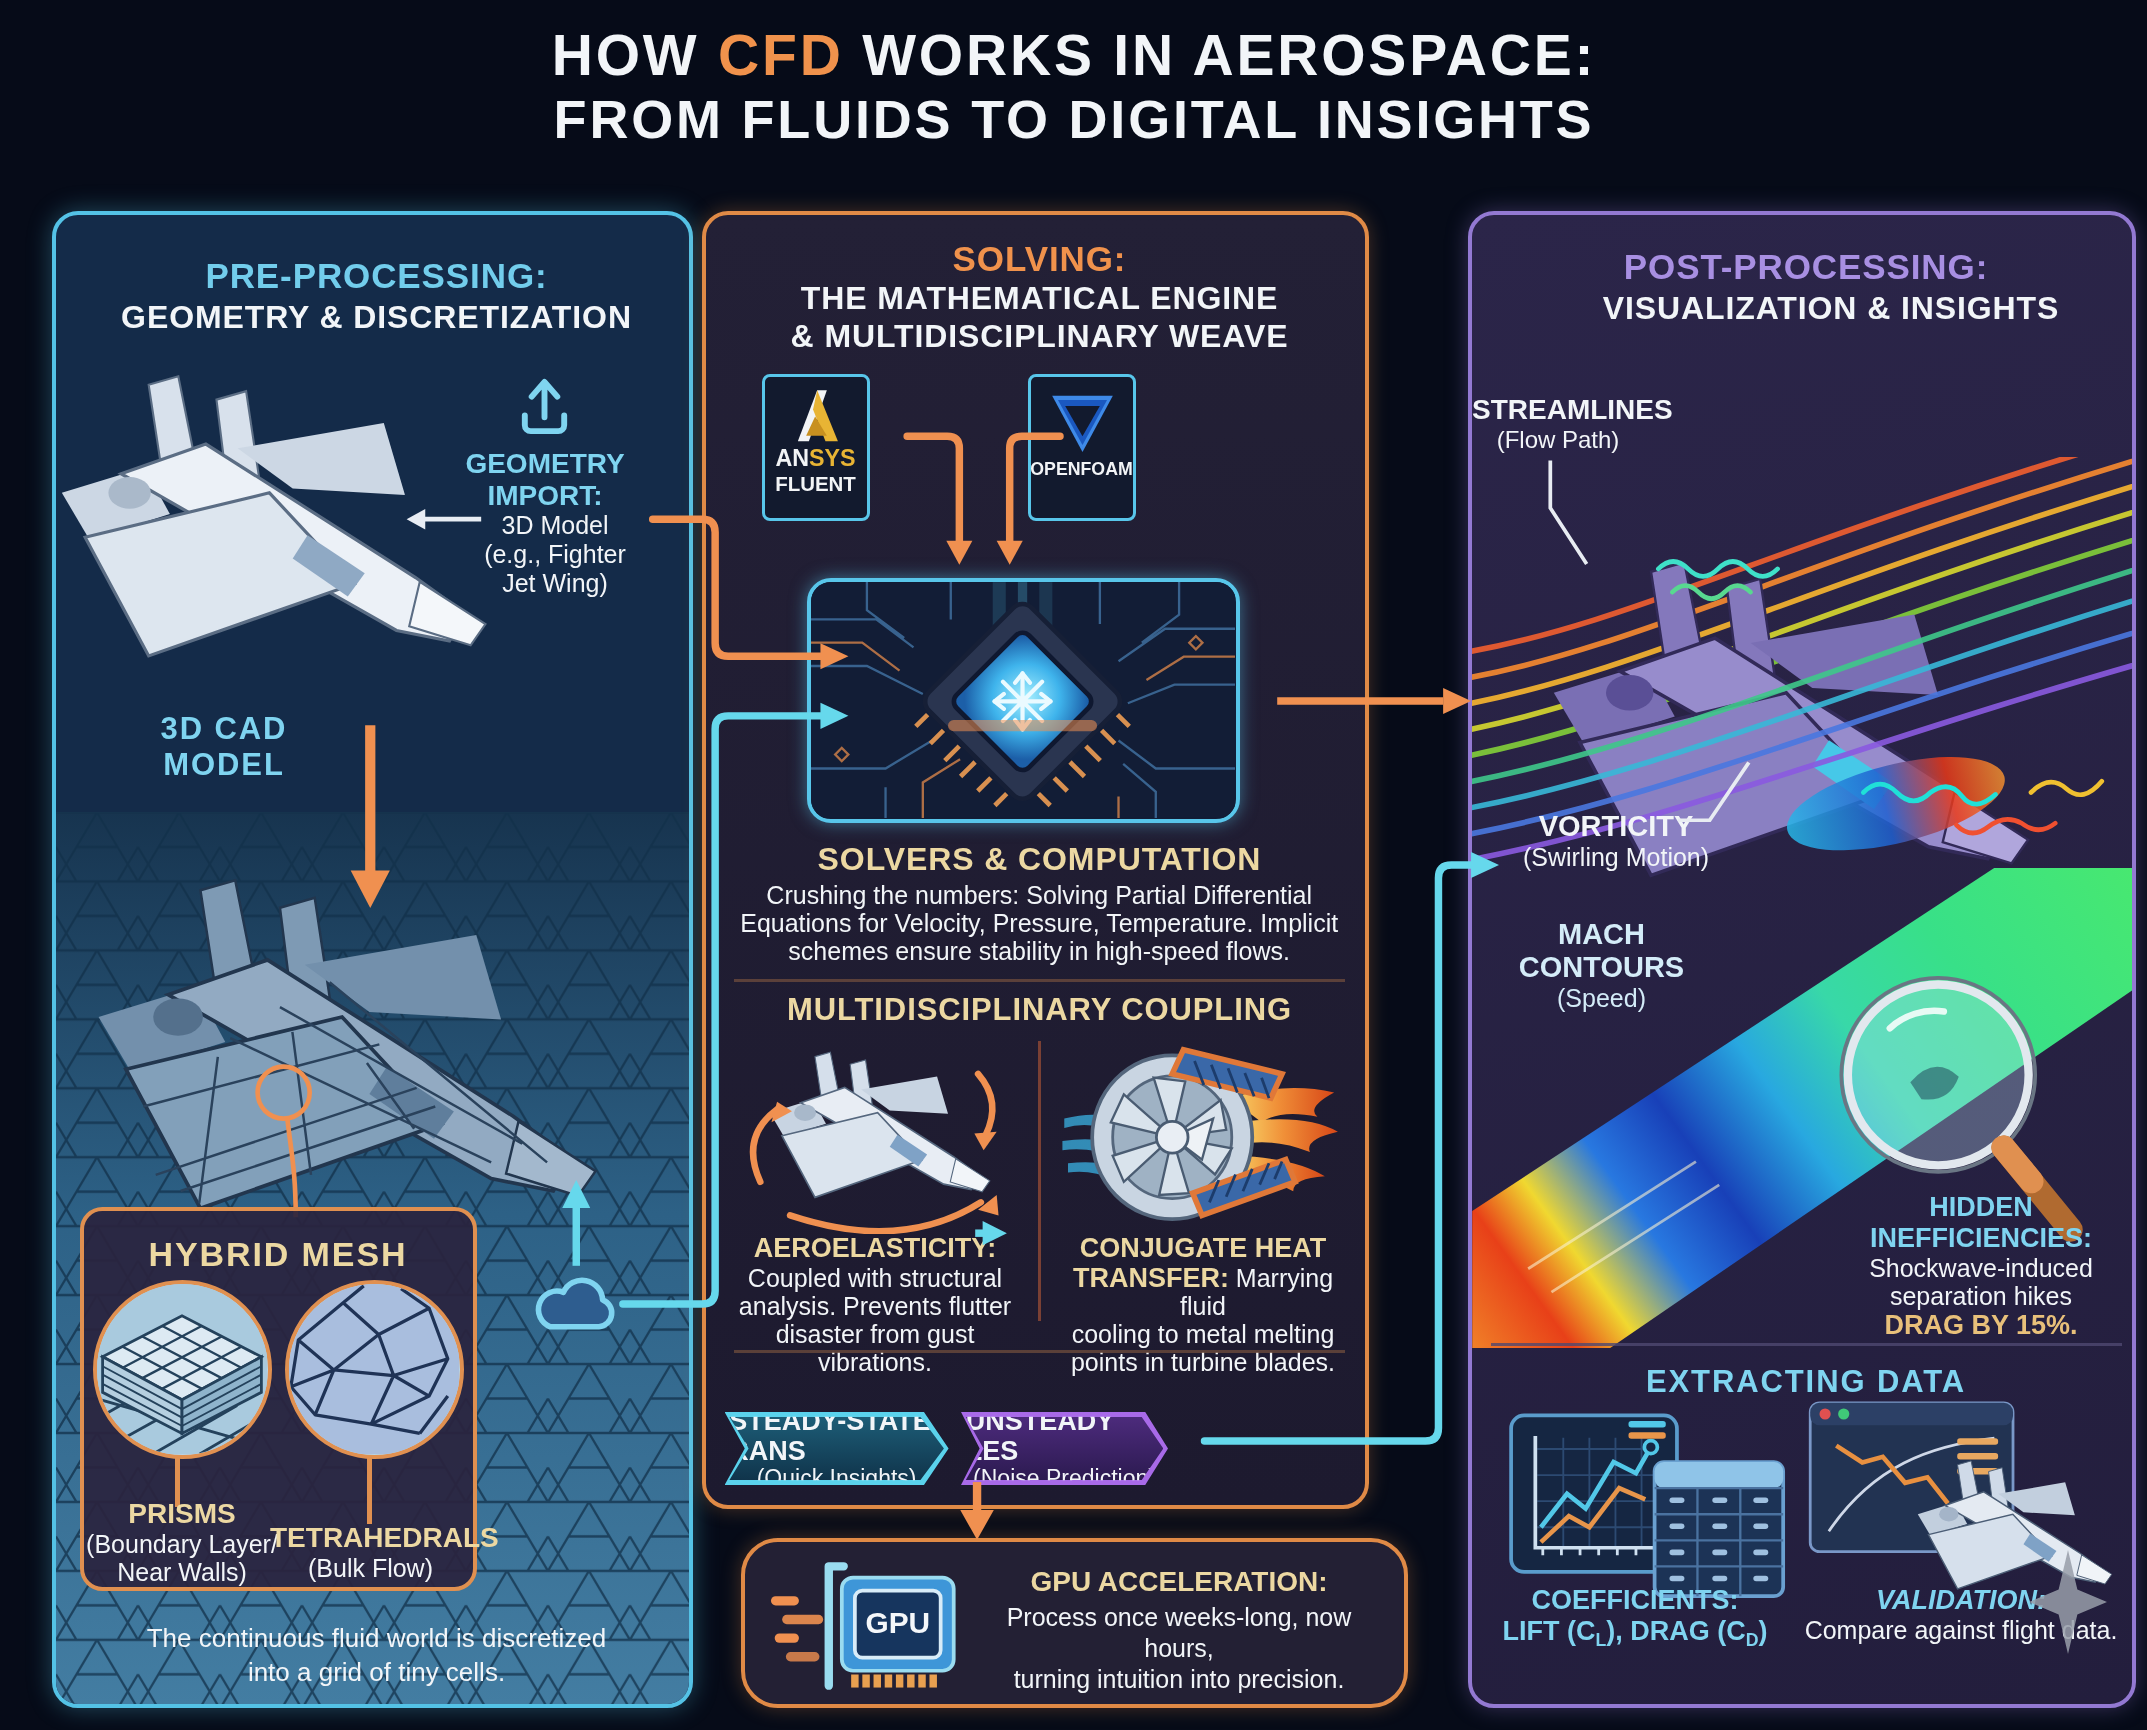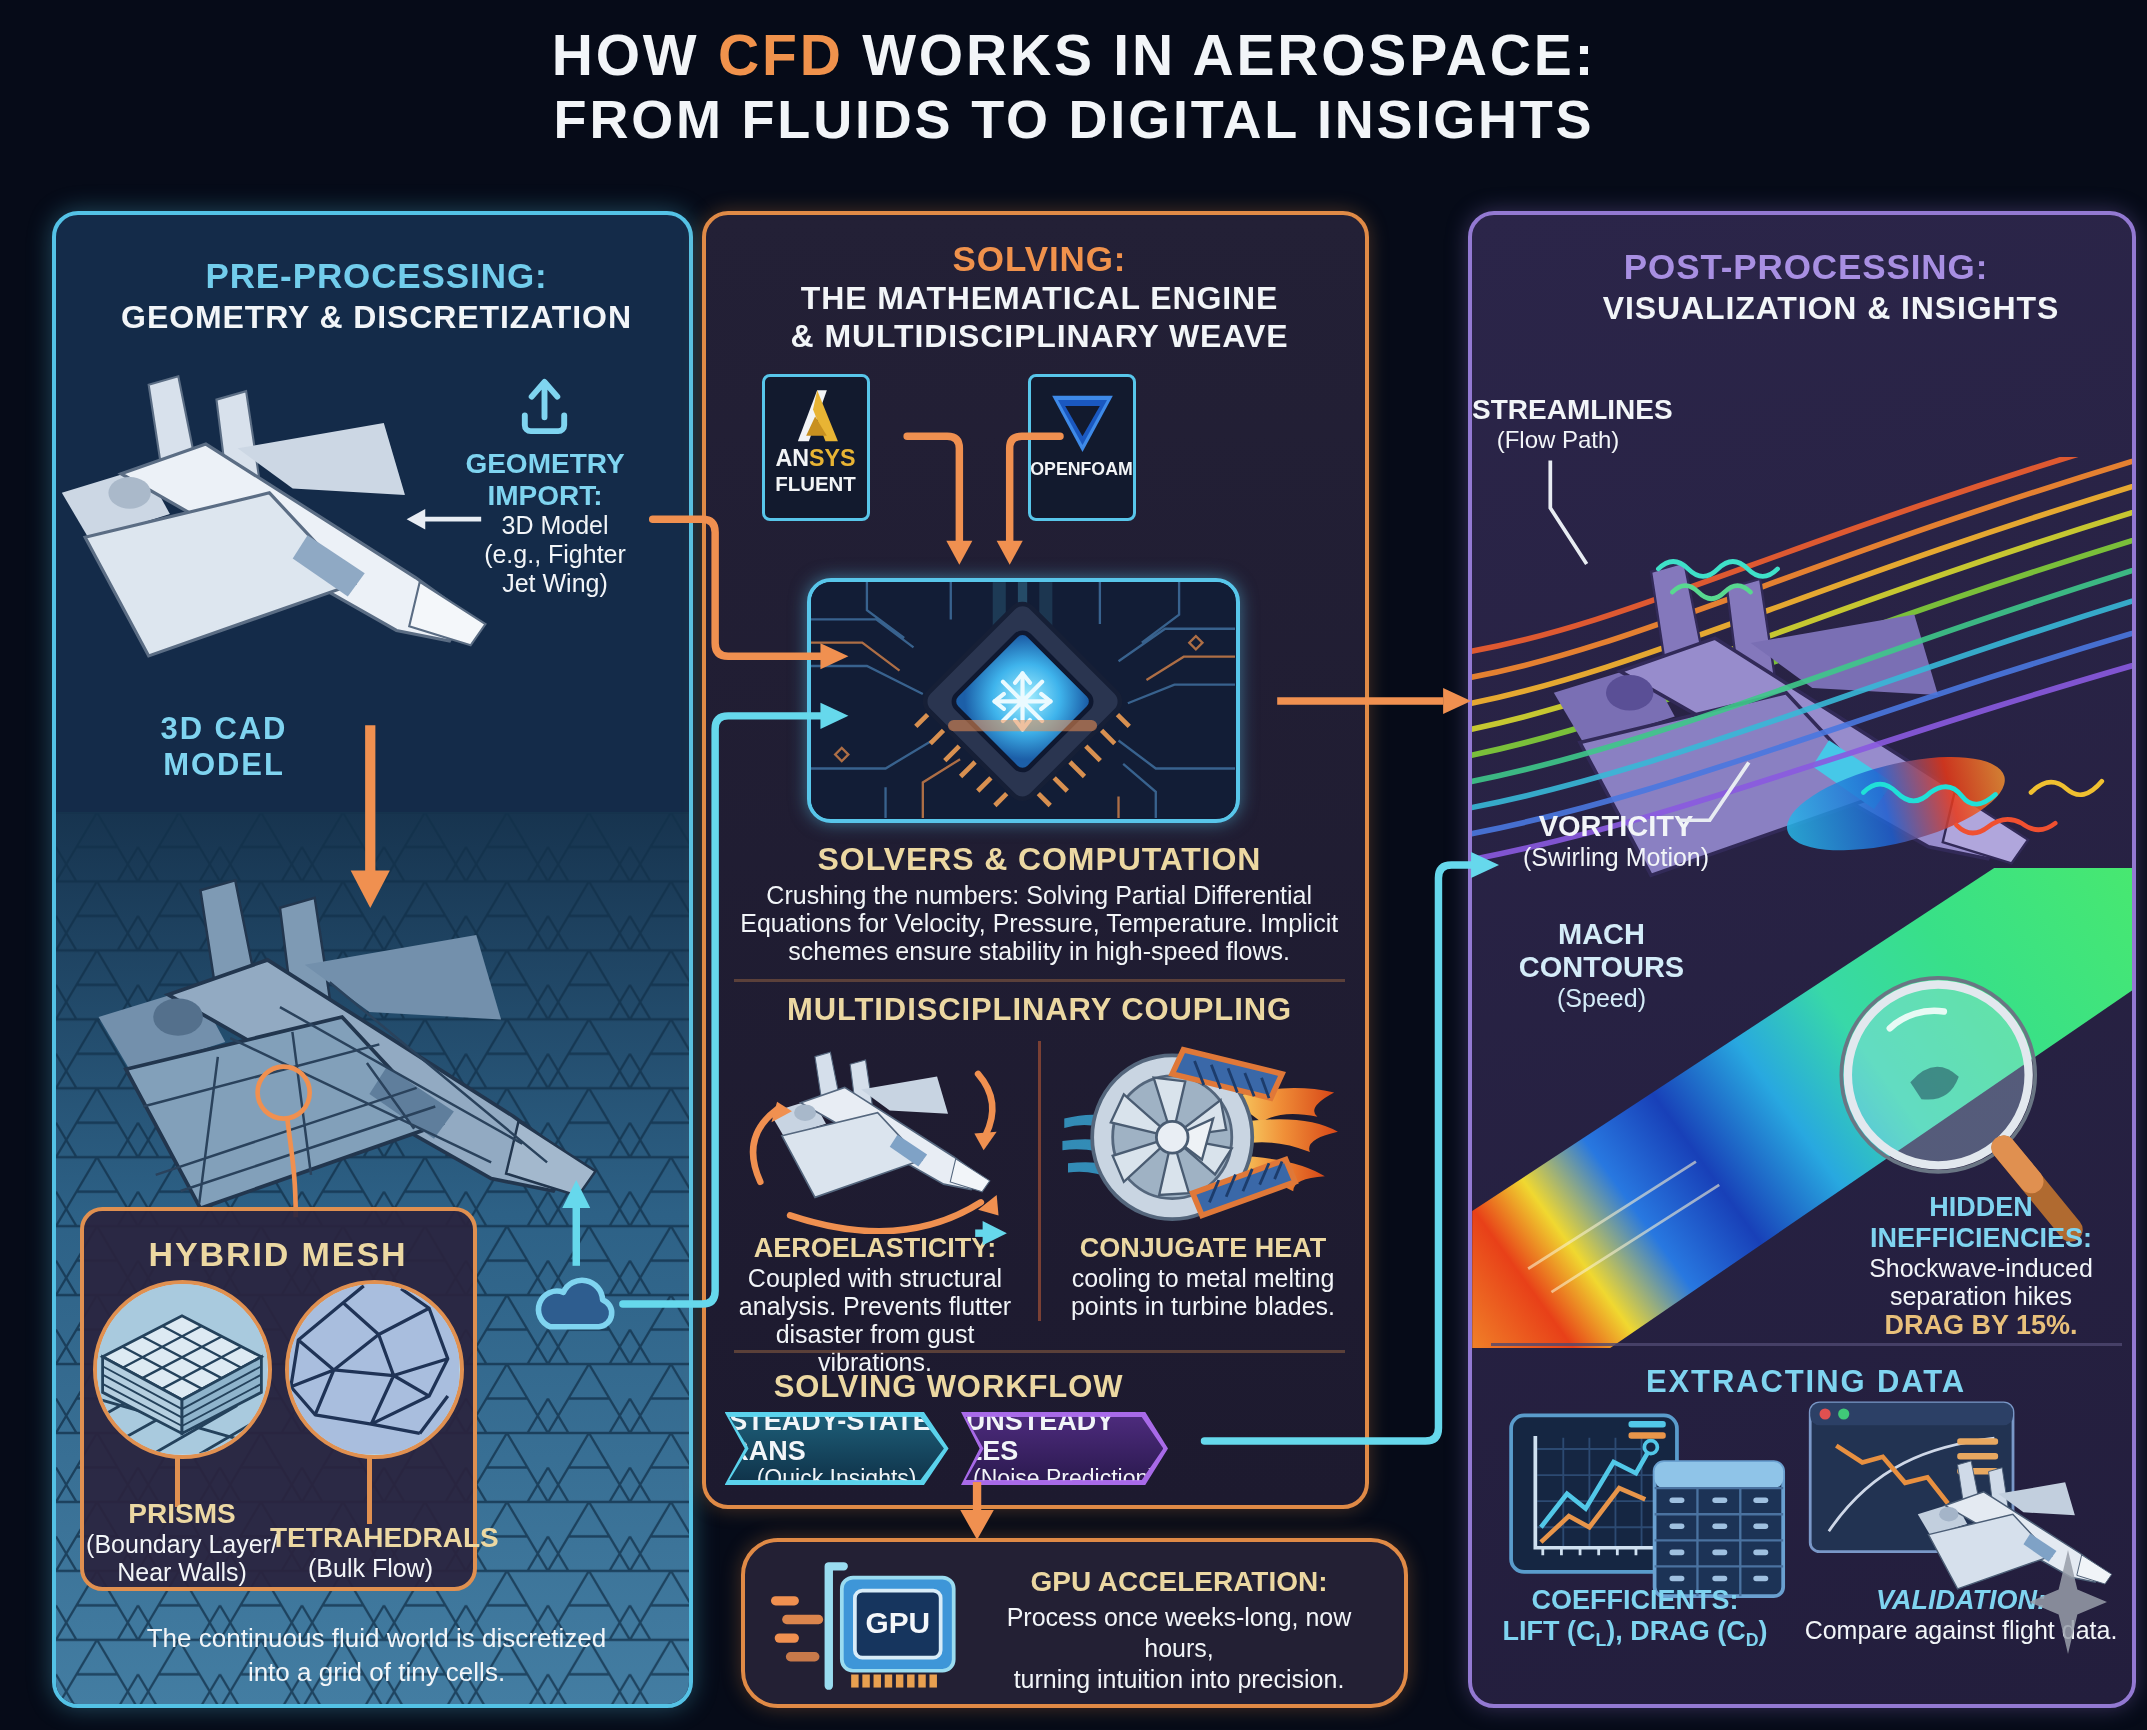--- a/index.html
+++ b/index.html
@@ -309,26 +309,26 @@
     </svg>
 
     <div class="abs ctr" style="left:15px;top:1018px;width:308px;">
       <div class="lbl gold" style="font-size:27px;">AEROELASTICITY:</div>
       <div class="body">Coupled with structural</div>
       <div class="body">analysis. Prevents flutter</div>
       <div class="body">disaster from gust vibrations.</div>
     </div>
     <div class="abs ctr" style="left:343px;top:1018px;width:308px;">
       <div class="lbl gold" style="font-size:27px;">CONJUGATE HEAT</div>
+      <div class="body"><span class="lbl gold" style="font-size:27px;">TRANSFER:</span><span> Marrying fluid</span></div>
       <div class="body">cooling to metal melting</div>
       <div class="body">points in turbine blades.</div>
     </div>
 
     <div class="hdiv" style="left:28px;top:1135px;width:611px;"></div>
-    <div class="abs ctr sec gold" style="left:0;top:1154px;width:485px;">SOLVING WORKFLOW</div>
 
     <div class="banner bn-rans" style="left:18.6px;top:1197px;width:224px;">
       <div class="bd chev"></div>
       <div class="in chev">
         <div class="t1">STEADY-STATE RANS</div>
         <div class="t2">(Quick Insights)</div>
       </div>
     </div>
     <div class="banner bn-les" style="left:255px;top:1197px;width:207px;">
       <div class="bd chev"></div>

